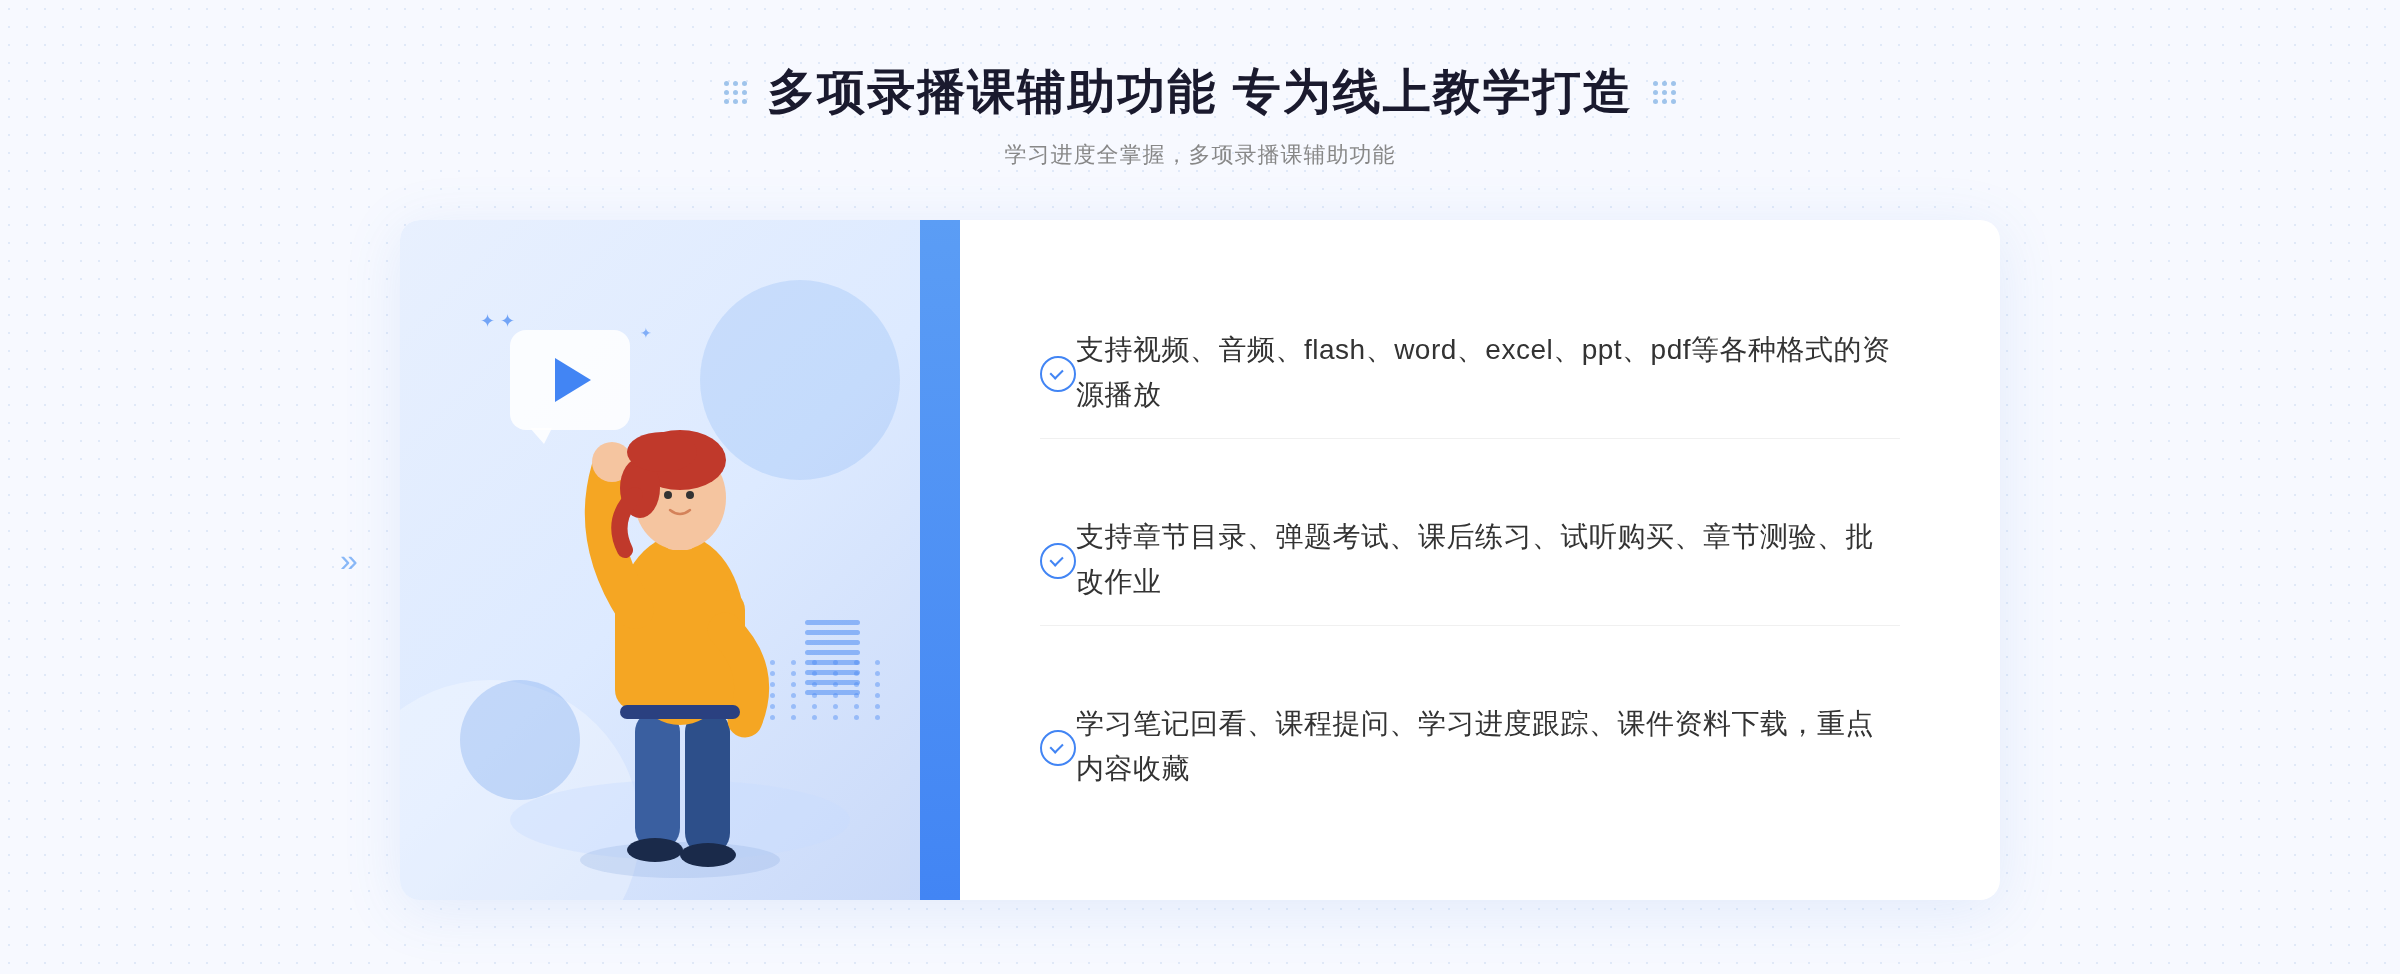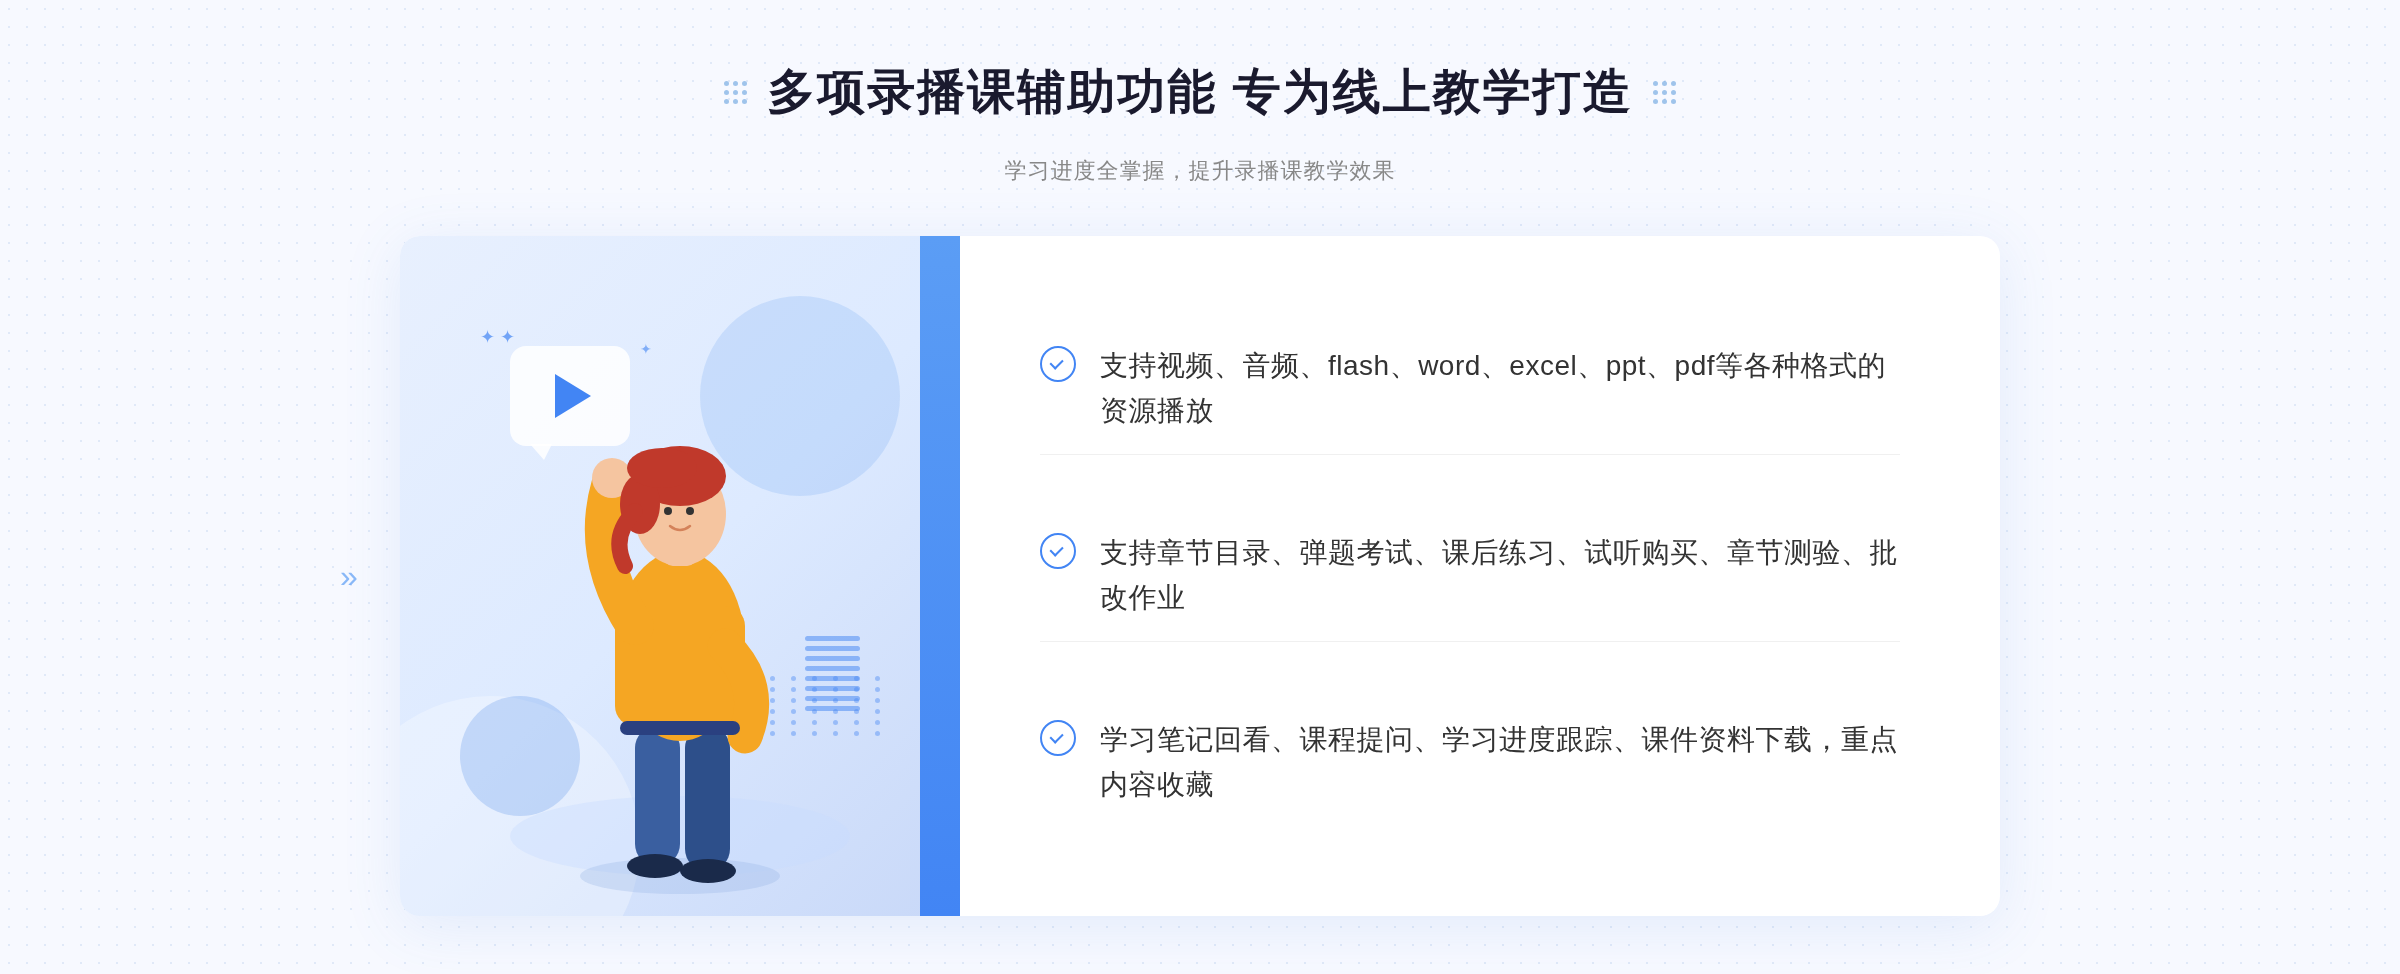--- a/index.html
+++ b/index.html
@@ -58,21 +58,21 @@
       text-align: center;
       margin-bottom: 50px;
       position: relative;
     }
 
     .title-row {
       display: flex;
       align-items: center;
       justify-content: center;
       gap: 20px;
-      margin-bottom: 32px;
+      margin-bottom: 16px;
     }
 
     .title-dots {
       display: flex;
       flex-direction: column;
       gap: 4px;
       opacity: 0.5;
     }
 
     .dots-row {
@@ -293,22 +293,21 @@
     .features-area {
       flex: 1;
       padding: 60px 100px 60px 80px;
       display: flex;
       flex-direction: column;
       justify-content: space-around;
     }
 
     .feature-item {
       display: flex;
-      align-items: flex-start;
-      gap: 24px;
+      align-items: center;
       padding: 20px 0;
     }
 
     .feature-item:not(:last-child) {
       border-bottom: 1px solid #f0f0f0;
     }
 
     .check-icon {
       width: 36px;
       height: 36px;
@@ -379,21 +378,21 @@
               <span class="dot"></span>
               <span class="dot"></span>
             </div>
           <div class="dots-row">
               <span class="dot"></span>
               <span class="dot"></span>
               <span class="dot"></span>
             </div>
         </div>
       </div>
-      <p class="subtitle">学习进度全掌握，提升录播课教学效果</p>
+      <p class="subtitle">学习进度全掌握，多项录播课辅助功能</p>
     </div>
 
     <div class="main-card">
 
       <div class="left-chevrons">
         <span class="chevron-symbol">»</span>
       </div>
 
       <div class="illustration-area">
 

